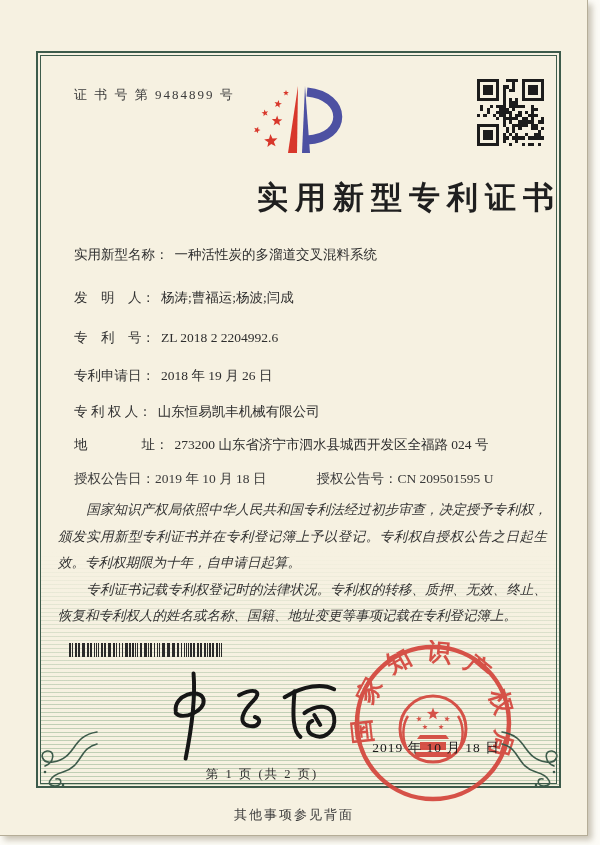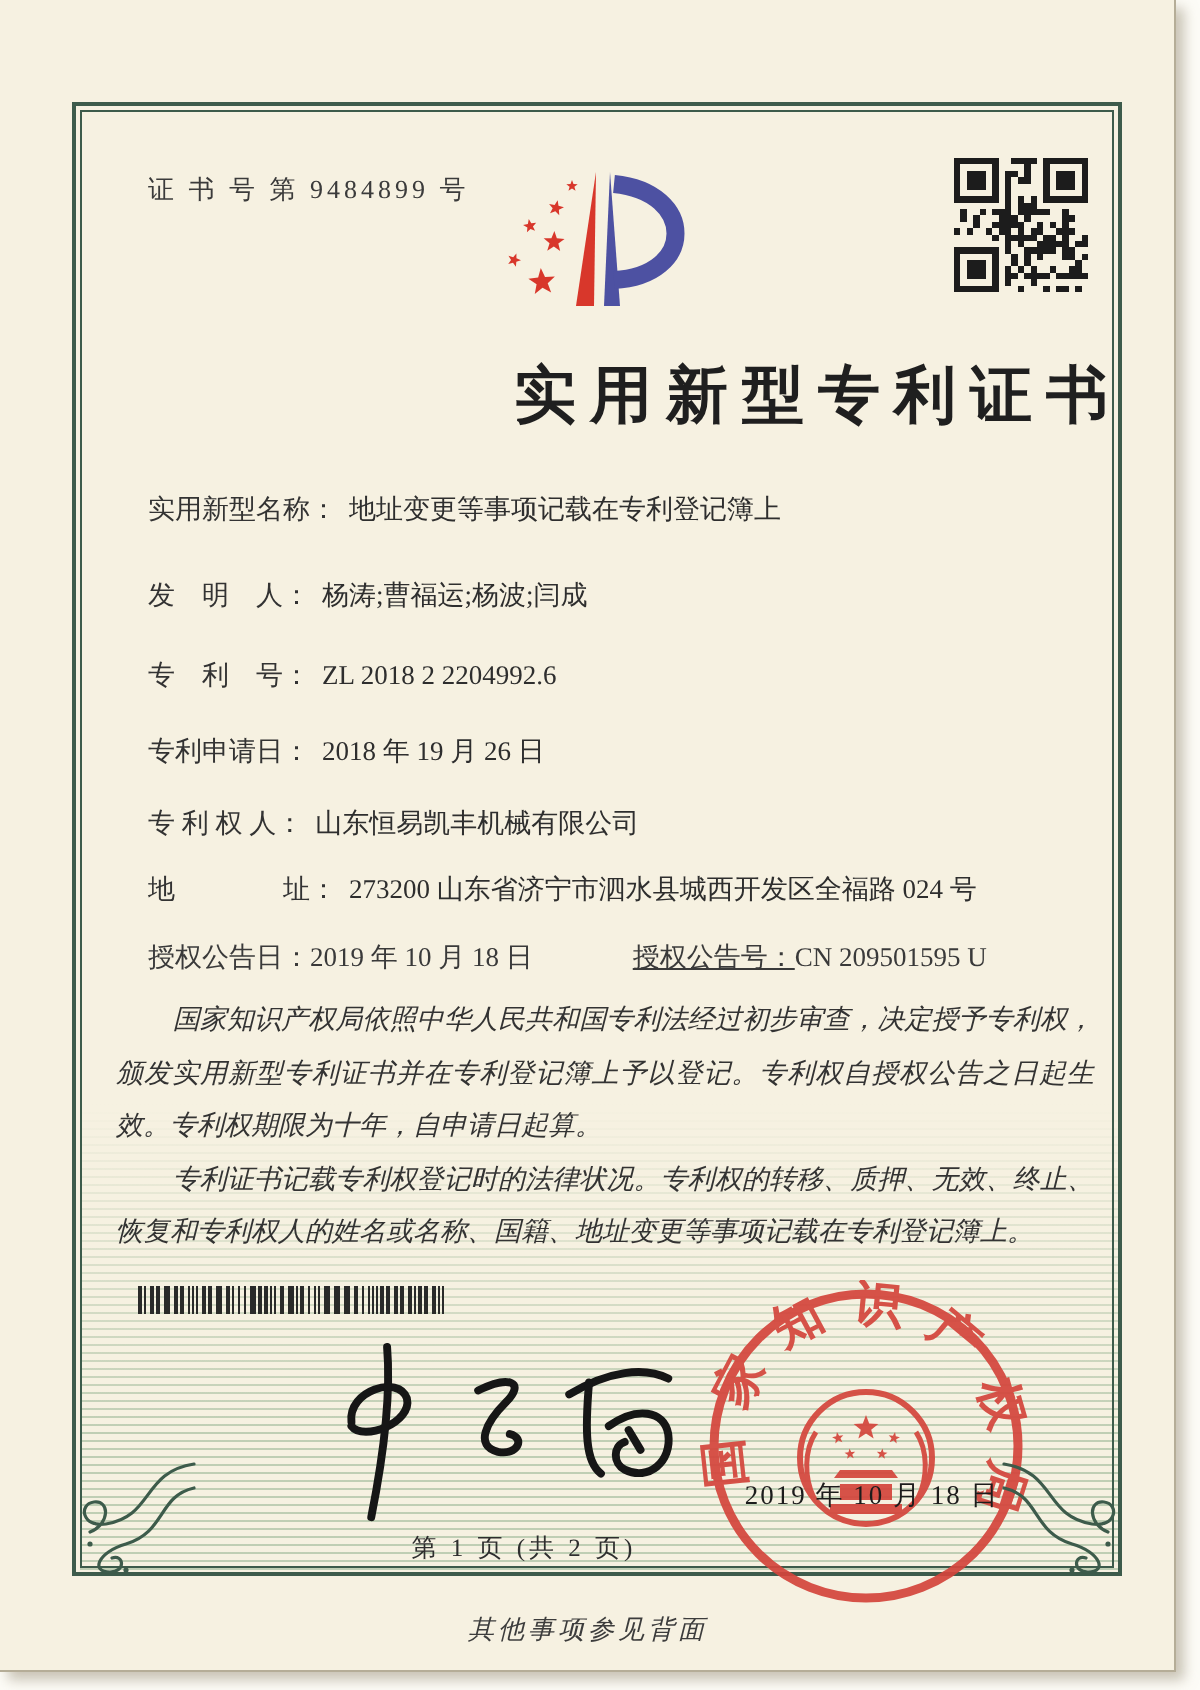--- a/index.html
+++ b/index.html
@@ -25,34 +25,34 @@
   .cert-no{position:absolute;left:74px;top:86px;font-size:13px;letter-spacing:2px;color:#3b3b3b;}
   .logo{position:absolute;left:236px;top:80px;width:128px;height:94px;}
   .qr{position:absolute;left:477px;top:79px;width:67px;height:67px;shape-rendering:crispEdges;}
   .title{position:absolute;left:36px;top:177px;width:525px;text-align:right;
     font-size:31px;font-weight:600;letter-spacing:7px;color:#1f1f1f;}
   .row{position:absolute;left:74px;white-space:nowrap;font-size:13.5px;}
   .row .lbl{color:#333;}
   .row .val{color:#2e2e2e;margin-left:6px;}
   .r1{top:246px}.r2{top:289px}.r3{top:329px}.r4{top:367px}.r5{top:403px}.r6{top:436px}
   .grant{position:absolute;left:74px;top:470px;font-size:13.5px;white-space:nowrap;}
-  .grant .g2{margin-left:50px;text-decoration:underline;}
+  .grant .g2{margin-left:50px;}
   .paras{position:absolute;left:58px;top:497px;width:489px;font-size:13.5px;line-height:26.5px;
     font-style:italic;color:#333;text-align:justify;}
   .paras p{text-indent:2.1em;}
   .barcode{position:absolute;left:69px;top:643px;width:156px;height:14px;shape-rendering:crispEdges;}
   .signer{position:absolute;left:74px;top:693px;font-size:14.5px;line-height:29px;letter-spacing:2px;color:#222;}
   .signature{position:absolute;left:148px;top:666px;width:198px;height:102px;}
   .seal{position:absolute;left:350px;top:640px;width:166px;height:166px;opacity:.92;}
   .seal-date{position:absolute;left:352px;top:739px;width:168px;text-align:center;
     font-size:13.5px;color:#1c1c1c;letter-spacing:1px;z-index:5;}
   .page-footer{position:absolute;left:36px;top:766px;width:452px;text-align:center;
     font-size:12.5px;letter-spacing:2px;color:#2e2e2e;}
   .back-note{position:absolute;left:0;top:806px;width:588px;text-align:center;
-    font-size:13px;font-style:italic;letter-spacing:2px;color:#3c3c3c;}
+    font-size:13px;letter-spacing:2px;color:#3c3c3c;}
   .flourish{position:absolute;width:62px;height:62px;top:728px;}
   .fl-l{left:37px;}
   .fl-r{left:500px;transform:scaleX(-1);}
 </style>
 </head>
 <body>
 
 <div class="sheet">
 
   <div class="guilloche"></div>
@@ -291,21 +291,21 @@
       <rect x="10" y="20" width="1" height="1" fill="#1c1c1c"></rect>
       <rect x="14" y="20" width="1" height="1" fill="#1c1c1c"></rect>
       <rect x="16" y="20" width="1" height="1" fill="#1c1c1c"></rect>
       <rect x="17" y="20" width="1" height="1" fill="#1c1c1c"></rect>
       <rect x="19" y="20" width="1" height="1" fill="#1c1c1c"></rect>
     </svg>
 
   <div class="title">实用新型专利证书</div>
 
   <div class="row r1">
-    <span class="lbl">实用新型名称：</span><span class="val">地址变更等事项记载在专利登记簿上</span>
+    <span class="lbl">实用新型名称：</span><span class="val">一种活性炭的多溜道交叉混料系统</span>
   </div>
   <div class="row r2">
     <span class="lbl">发　明　人：</span><span class="val">杨涛;曹福运;杨波;闫成</span>
   </div>
   <div class="row r3">
     <span class="lbl">专　利　号：</span><span class="val">ZL 2018 2 2204992.6</span>
   </div>
   <div class="row r4">
     <span class="lbl">专利申请日：</span><span class="val">2018 年 19 月 26 日</span>
   </div>

